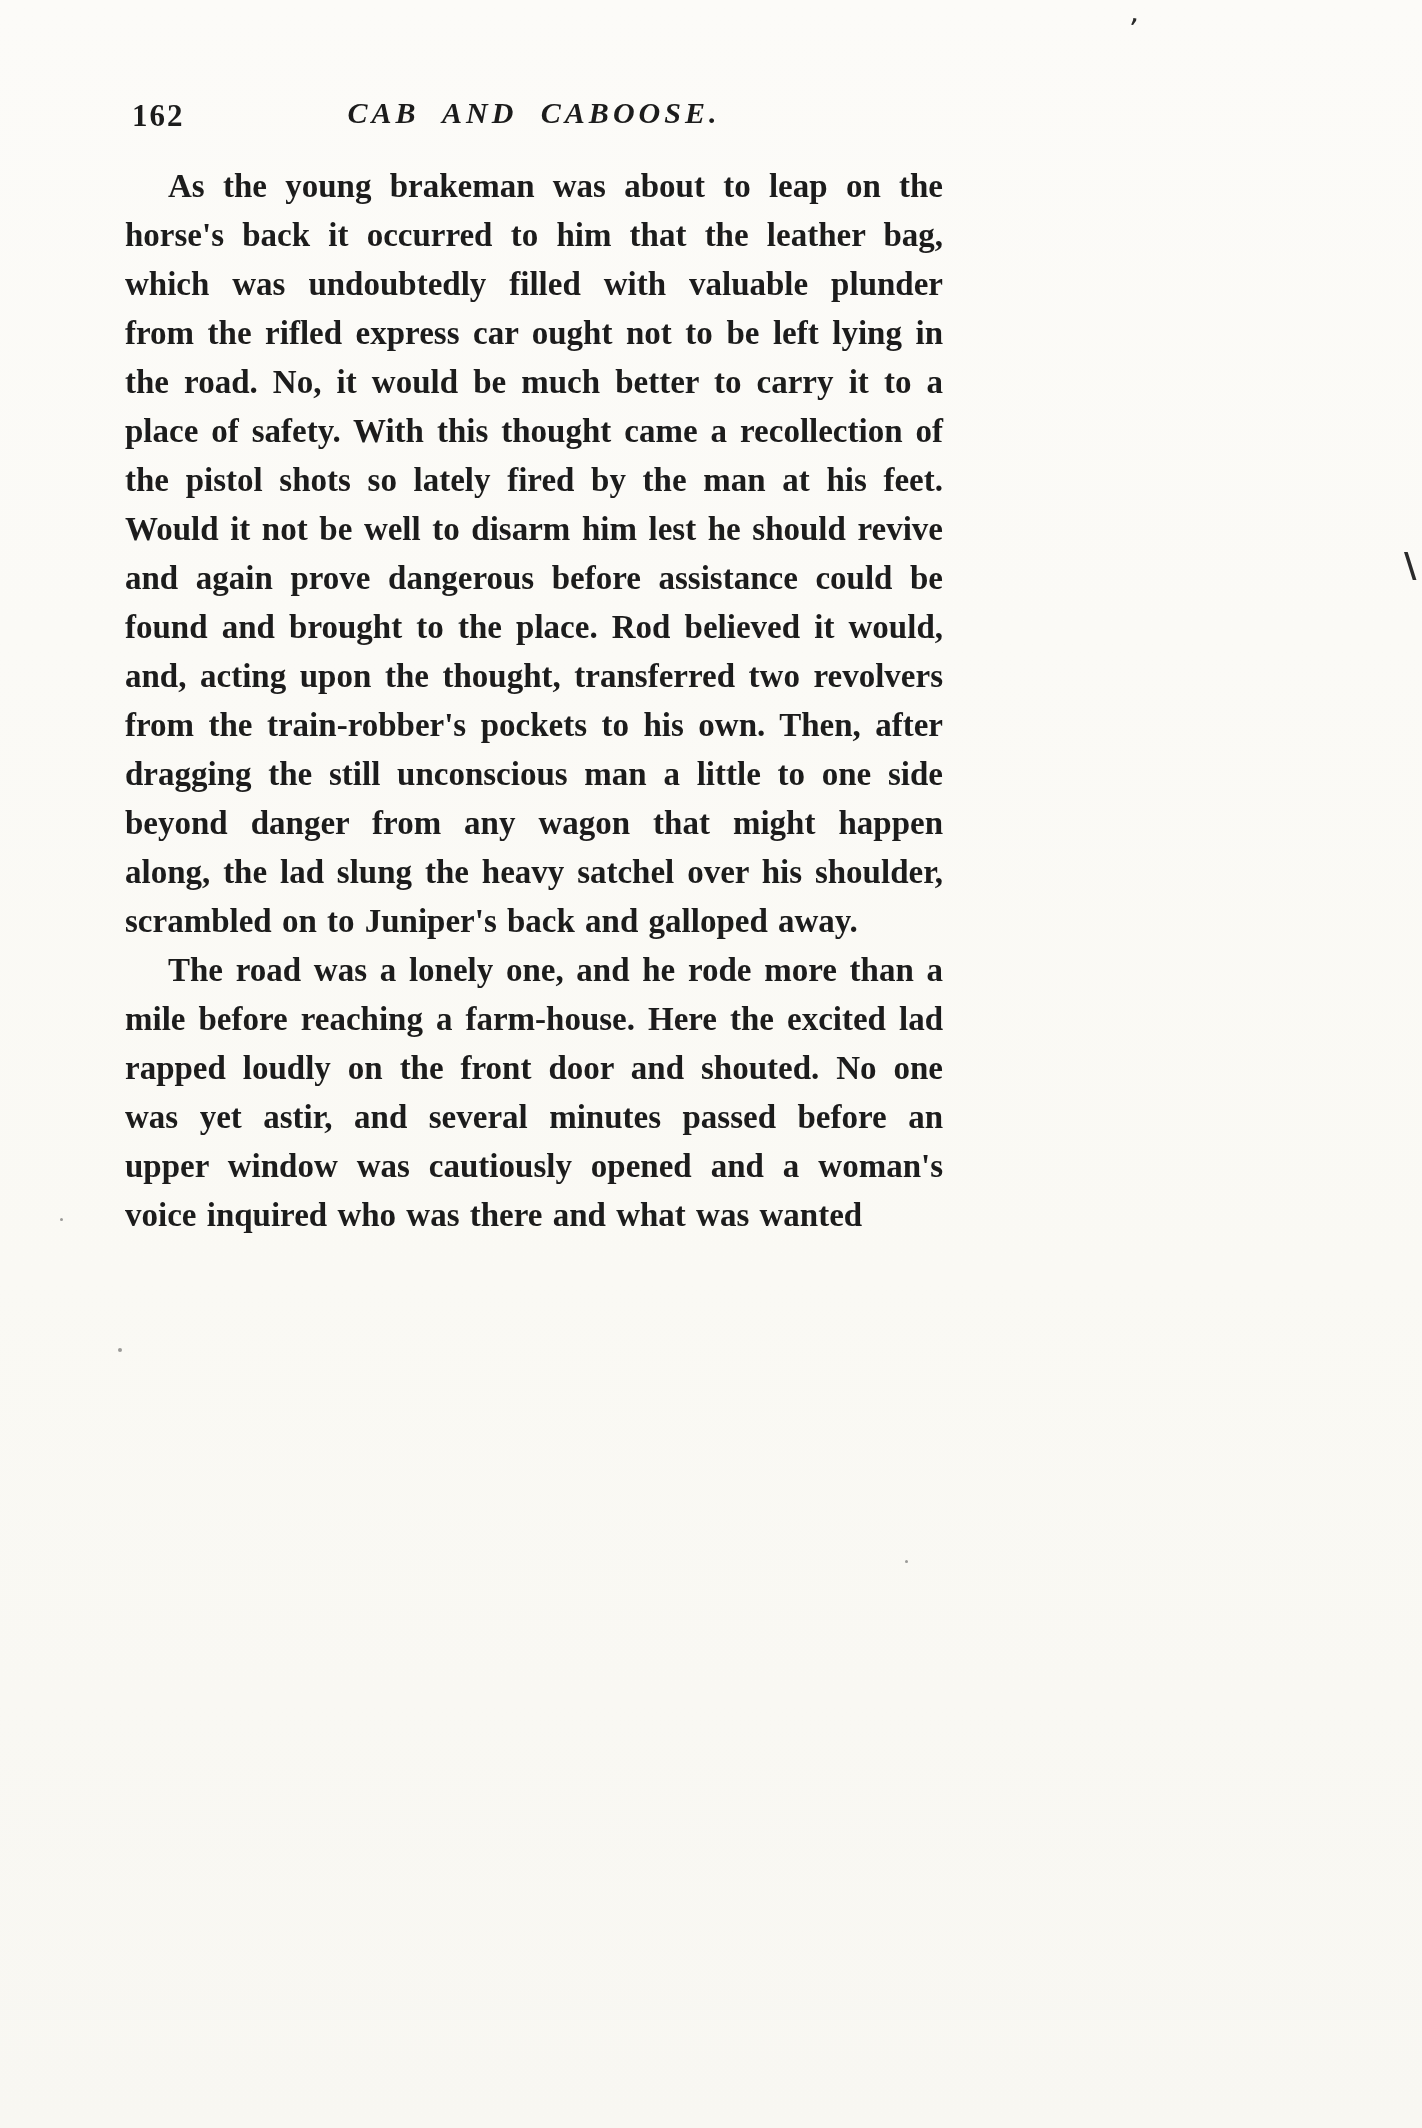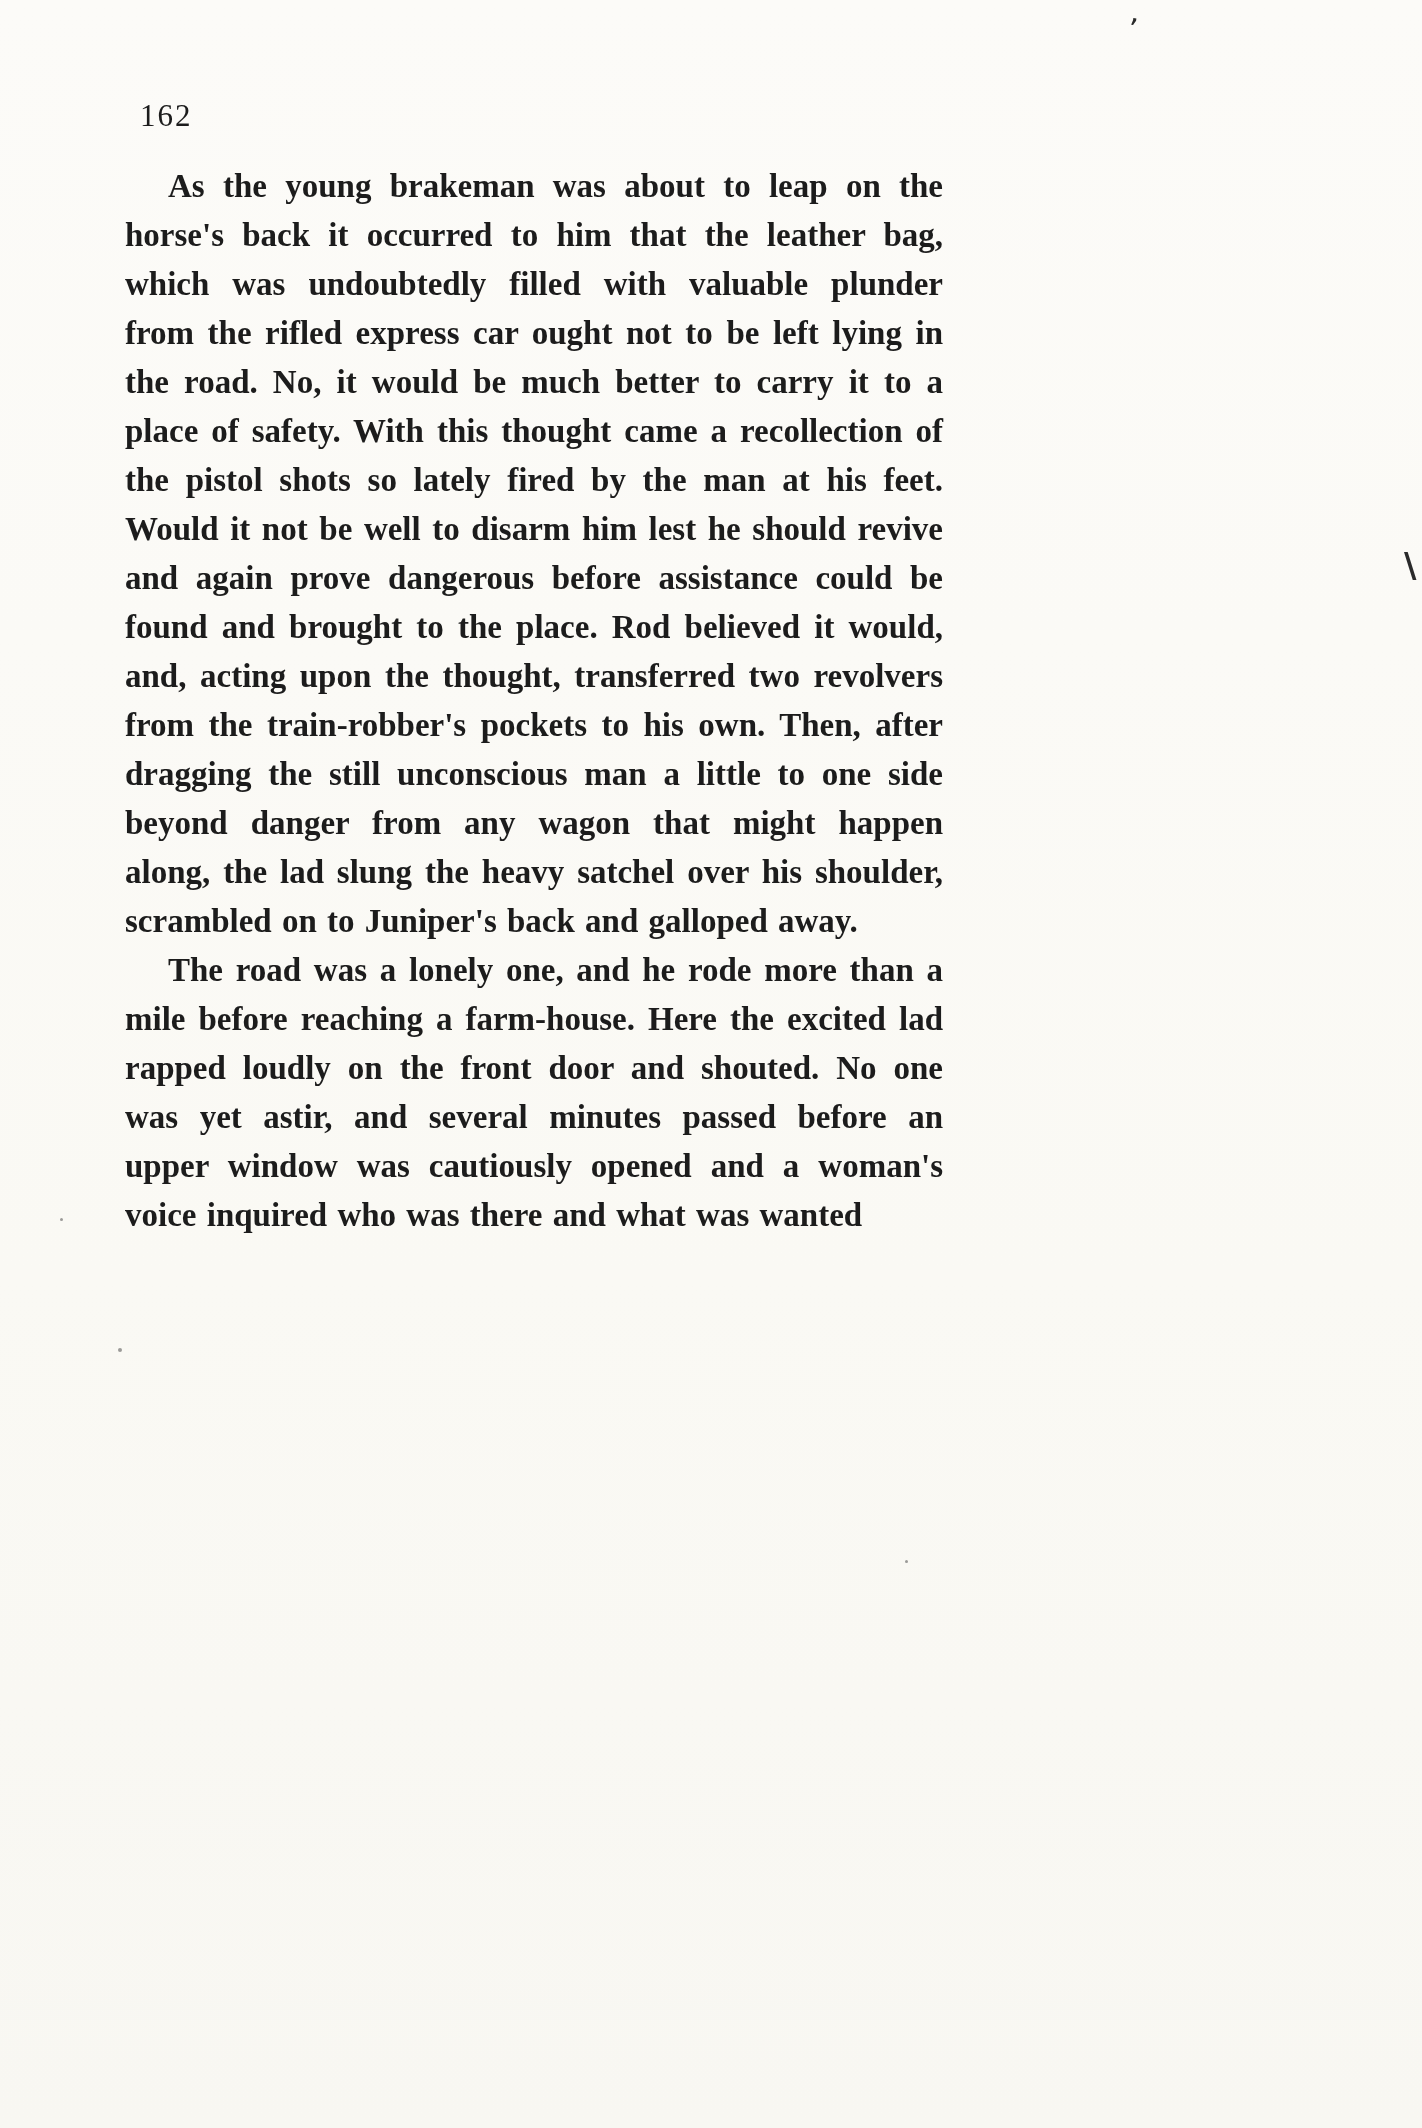--- a/index.html
+++ b/index.html
@@ -19,24 +19,24 @@
   }
   .header {
     position: absolute;
     top: 96px;
     left: 125px;
     width: 818px;
     height: 46px;
   }
   .page-number {
     position: absolute;
-    left: 15px;
+    left: 7px;
     top: 2px;
     font-size: 31px;
-    font-weight: normal;
+    font-weight: bold;
     letter-spacing: 2px;
   }
   .running-title {
     position: absolute;
     left: 0;
     right: 0;
     top: 0;
     text-align: center;
     font-style: italic;
     font-weight: 600;
@@ -89,20 +89,21 @@
   .speck-2 { left: 905px;  top: 1560px; width: 3px; height: 3px; }
   .speck-3 { left: 60px;   top: 1218px; width: 3px; height: 3px; }
 </style>
 </head>
 <body>
 
 <div class="page">
 
   <div class="header">
     <span class="page-number">162</span>
+    <div class="running-title">CAB AND CABOOSE.</div>
   </div>
 
   <div class="body-text">
     <p>As the young brakeman was about to leap on the horse's back it occurred to him that the leather bag, which was undoubtedly filled with valuable plunder from the rifled express car ought not to be left lying in the road.  No, it would be much better to carry it to a place of safety.  With this thought came a recollection of the pistol shots so lately fired by the man at his feet.  Would it not be well to disarm him lest he should revive and again prove dangerous before assistance could be found and brought to the place.  Rod believed it would, and, acting upon the thought, transferred two revolvers from the train-robber's pockets to his own.  Then, after dragging the still unconscious man a little to one side beyond danger from any wagon that might happen along, the lad slung the heavy satchel over his shoulder, scrambled on to Juniper's back and galloped away.</p>
     <p>The road was a lonely one, and he rode more than a mile before reaching a farm-house.  Here the excited lad rapped loudly on the front door and shouted.  No one was yet astir, and several minutes passed before an upper window was cautiously opened and a woman's voice inquired who was there and what was wanted</p>
   </div>
 
   <span class="artifact artifact-top">’</span>
 
   <span class="artifact artifact-right">\</span>

